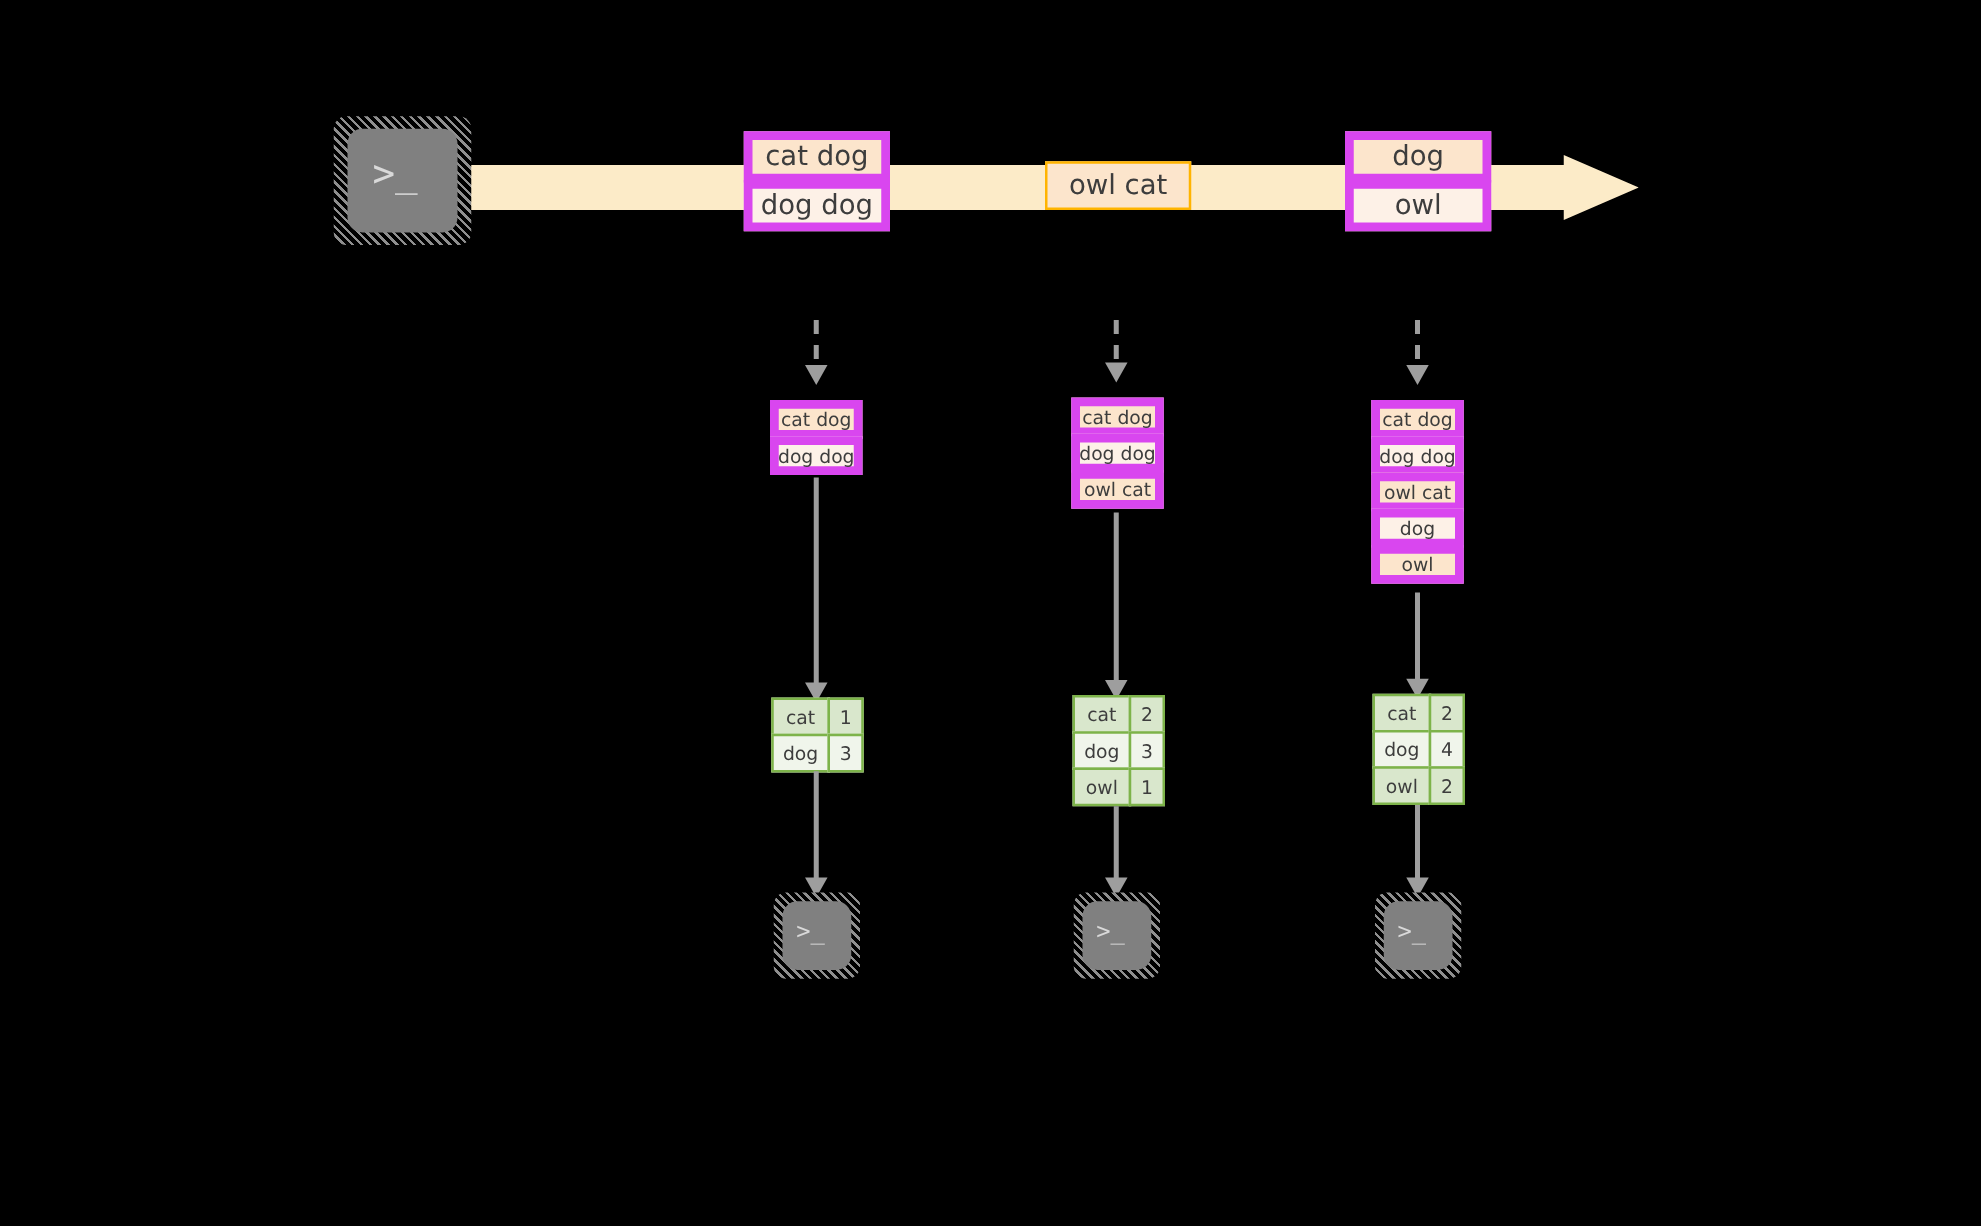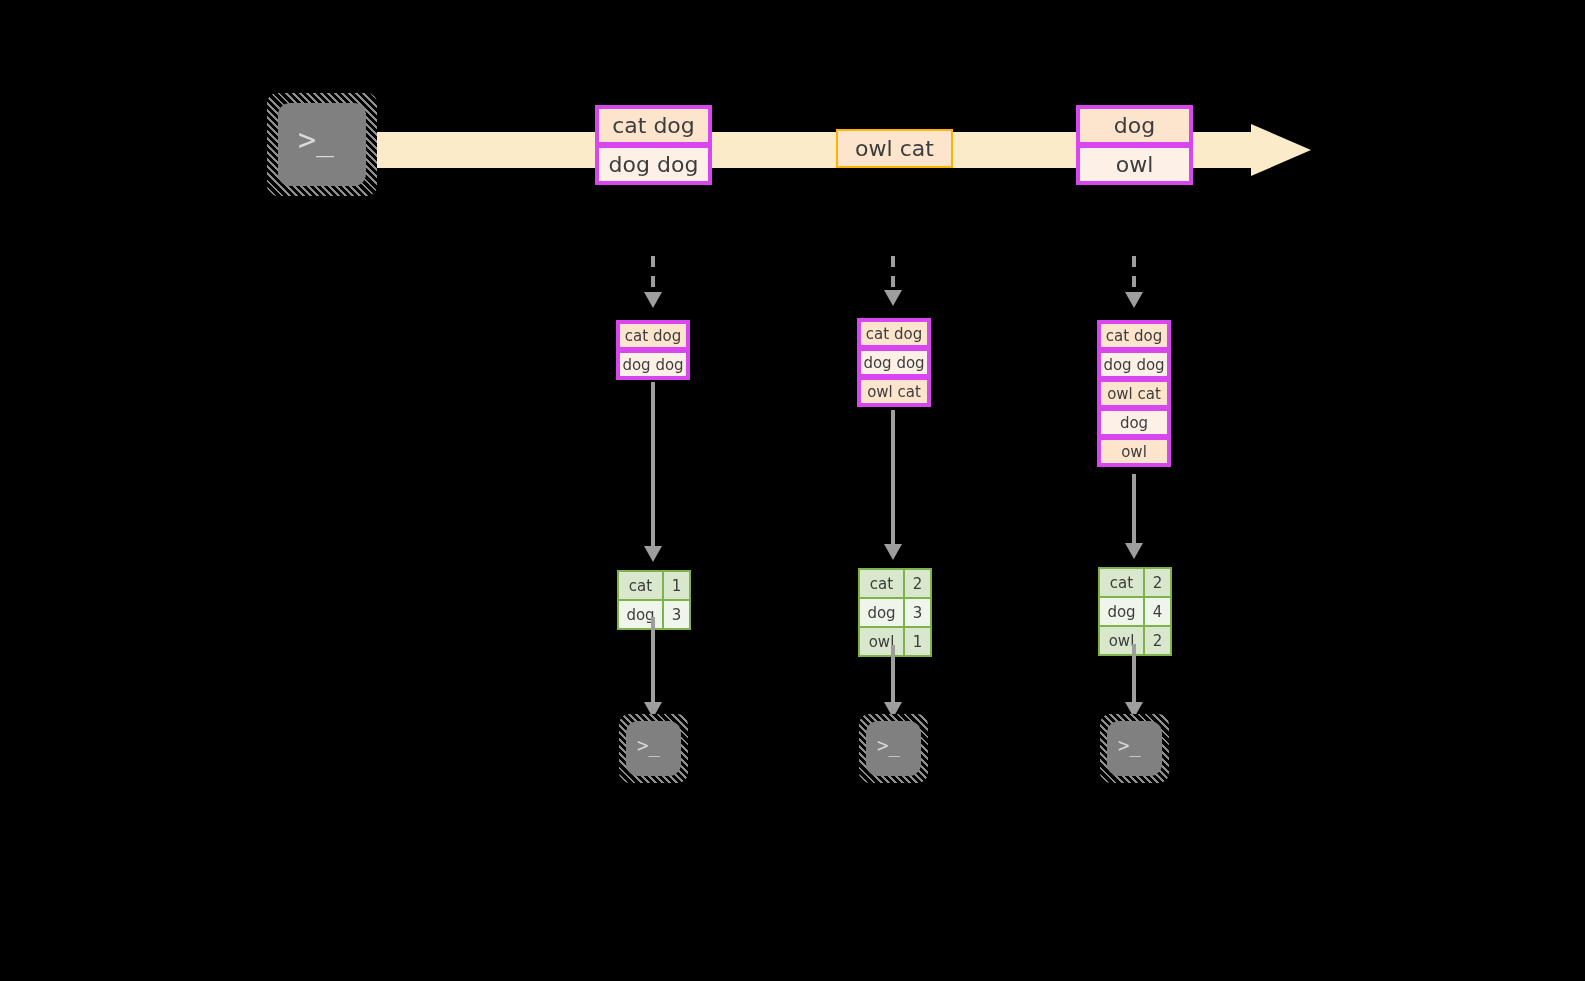--- a/index.html
+++ b/index.html
@@ -17,28 +17,28 @@
   .term .glyph{position:absolute;color:#d9d9d9;font-family:"DejaVu Sans Mono","Liberation Mono",monospace;
         line-height:1;letter-spacing:0px;user-select:none;}
 
   
   .bigarrow{position:absolute;}
   
   .obox{position:absolute;box-sizing:border-box;border:2px solid #FFB400;
         background:#FCE5CC;color:#3d3d3d;display:flex;align-items:center;
         justify-content:center;white-space:nowrap;}
   .ostack{position:absolute;}
-  .ostack .row{box-sizing:border-box;border:4px solid #d946ef;background:#FCE5CC;
+  .ostack .row{box-sizing:border-box;border:7px solid #d946ef;background:#FCE5CC;
         color:#3d3d3d;display:flex;align-items:center;justify-content:center;
         white-space:nowrap;margin-top:-2px;}
   .ostack .row:first-child{margin-top:0;}
   .ostack .row.alt{background:#FDF1E7;}
 
   
-  .gtable{position:absolute;margin-top:12px;}
+  .gtable{position:absolute;}
   .gtable .grow{display:flex;margin-top:-2px;}
   .gtable .grow:first-child{margin-top:0;}
   .gtable .gc{box-sizing:border-box;border:2px solid #7DB34A;background:#D9E7CC;
         color:#3d3d3d;display:flex;align-items:center;justify-content:center;
         white-space:nowrap;margin-left:-2px;}
   .gtable .gc:first-child{margin-left:0;}
   .gtable .grow.alt .gc{background:#F0F5EB;}
 
   
   .vshaft{position:absolute;background:#9E9E9E;width:4px;}

